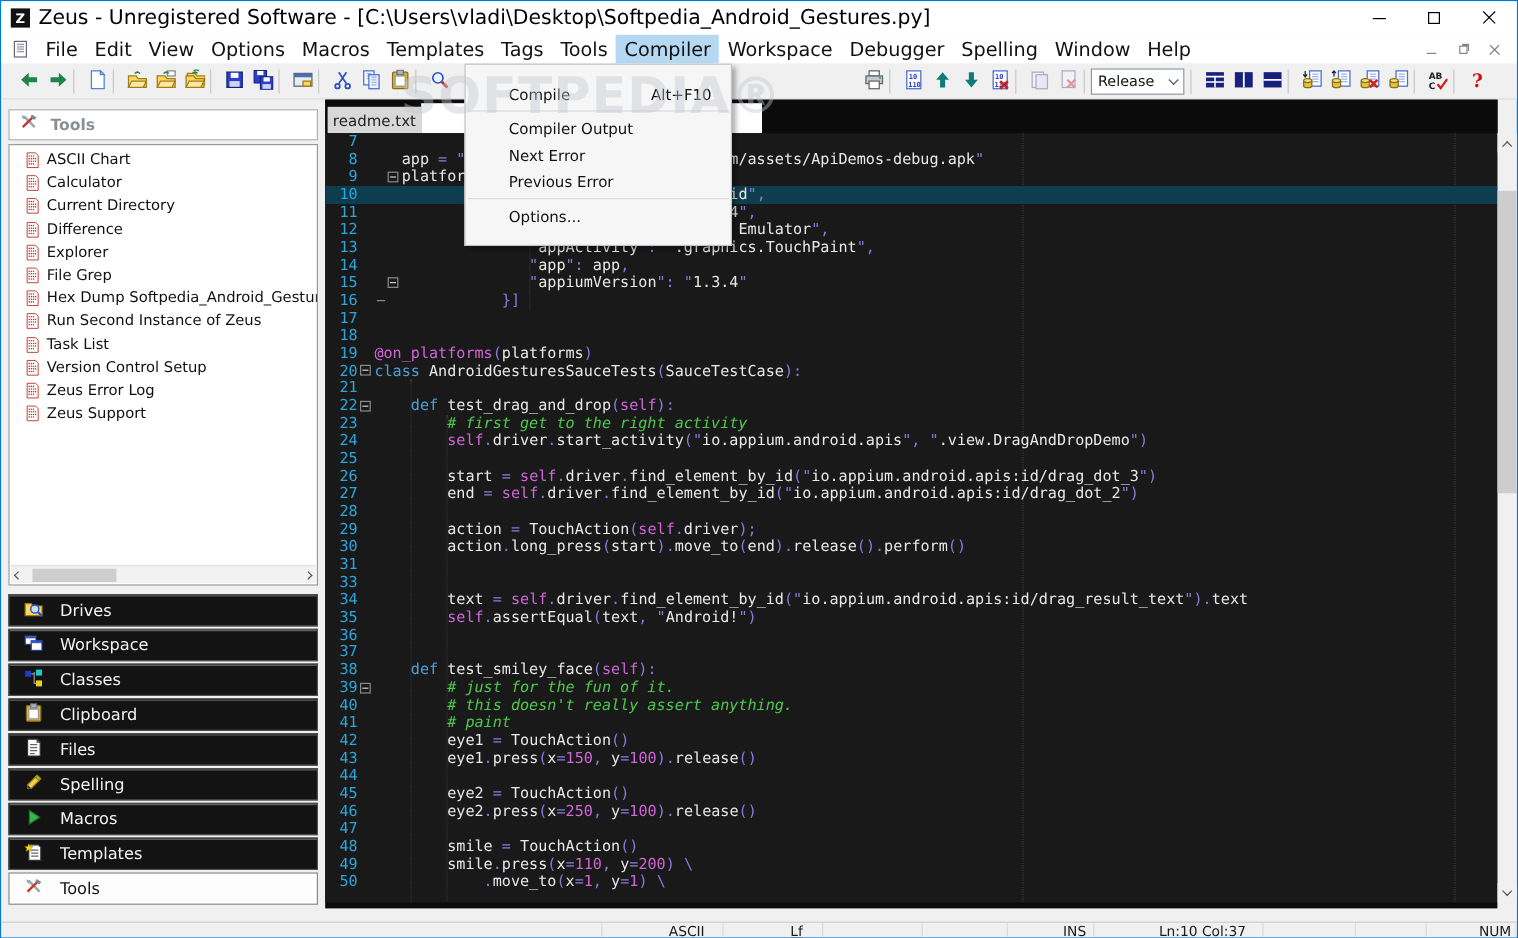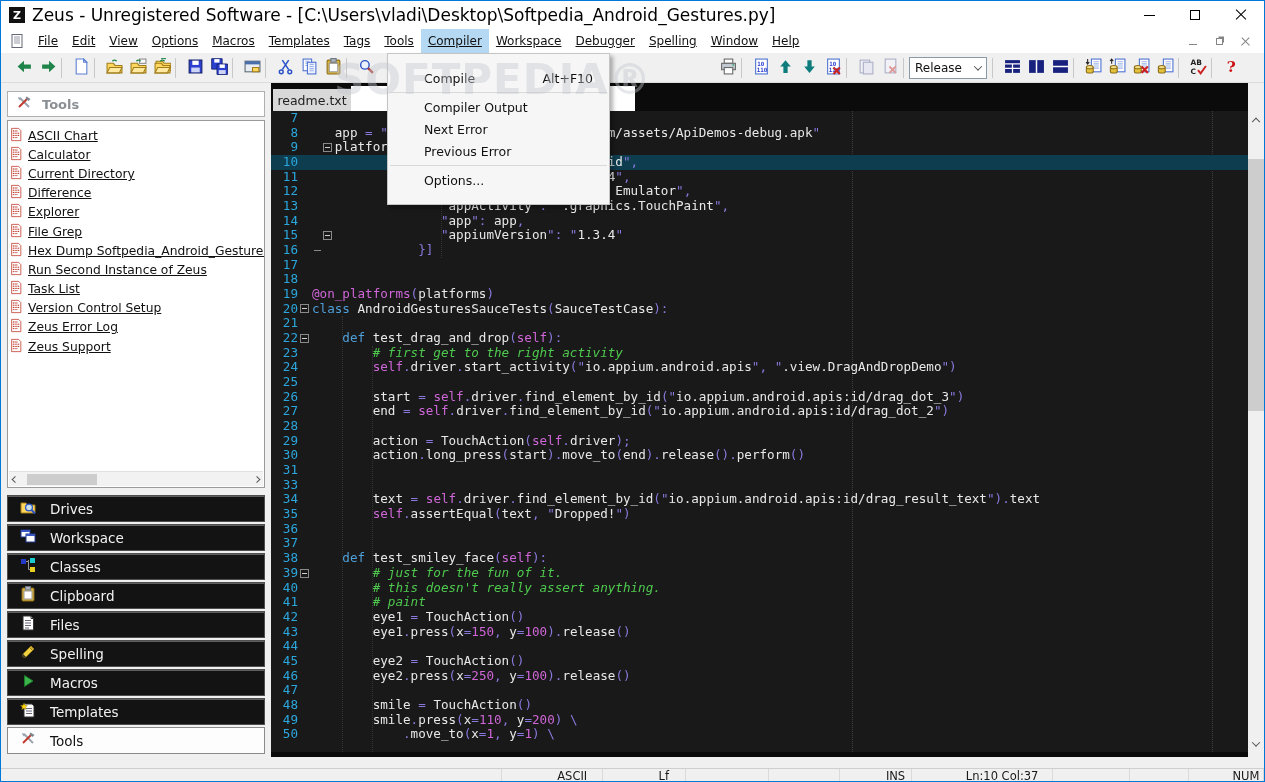--- a/index.html
+++ b/index.html
@@ -14,21 +14,21 @@
   #title-controls{margin-left:auto;display:flex;height:100%;}
   .wbtn{width:46px;height:28px;display:flex;align-items:center;justify-content:center;}
   .g-min{width:11px;height:1px;background:#000;}
   .g-max{width:10px;height:10px;border:1px solid #000;}
   .g-close{position:relative;width:12px;height:12px;}
   .g-close:before,.g-close:after{content:"";position:absolute;left:-1px;top:5px;width:14px;height:1px;background:#000;}
   .g-close:before{transform:rotate(45deg);} .g-close:after{transform:rotate(-45deg);}
   
   #menubar{position:absolute;left:0;top:28px;width:100%;height:24px;background:#fff;display:flex;align-items:stretch;}
   #mdi-doc-icon{width:16px;height:16px;margin:4px 6px 0 8px;}
-  .menu-item{padding:0 7px;font-size:12px;color:#111;display:flex;align-items:center;text-decoration:underline;}
+  .menu-item{padding:0 7px;font-size:16px;color:#111;display:flex;align-items:center;}
   .menu-item.active{background:#b5d9f2;}
   #mdi-controls{margin-left:auto;display:flex;align-items:center;padding-right:10px;gap:8px;}
   .mdibtn{width:18px;height:16px;display:flex;align-items:center;justify-content:center;opacity:.65;}
   .m-min{width:8px;height:1px;background:#444;margin-top:6px;}
   .m-rest{width:7px;height:7px;border:1px solid #444;box-shadow:2px -2px 0 -0.5px #444;}
   .m-close{position:relative;width:9px;height:9px;}
   .m-close:before,.m-close:after{content:"";position:absolute;left:-1px;top:4px;width:11px;height:1.4px;background:#444;}
   .m-close:before{transform:rotate(45deg);} .m-close:after{transform:rotate(-45deg);}
   
   #toolbar{position:absolute;left:0;top:52px;width:100%;height:30px;background:#f0f0f0;border-bottom:1px solid #dcdcdc;}
@@ -48,21 +48,21 @@
   #watermark{position:absolute;left:333px;top:54px;z-index:70;font-size:42px;font-weight:bold;letter-spacing:1px;
              color:rgba(195,198,204,0.42);pointer-events:none;white-space:nowrap;}
   
   #sidebar{position:absolute;left:0;top:82px;width:270px;height:685px;background:#f0f0f0;}
   #tools-header{position:absolute;left:6px;top:8px;width:258px;height:26px;background:#fff;border:1px solid #b0b0b0;
                 display:flex;align-items:center;}
   #tools-header svg{width:16px;height:16px;margin:0 10px 0 8px;}
   #tools-header span{color:#8a8f94;font-size:13px;font-weight:bold;}
   #tool-list{position:absolute;left:6px;top:37px;width:258px;height:368px;background:#fff;border:1px solid #9a9a9a;
              padding-top:5px;overflow:hidden;}
-  .tl-item{display:flex;align-items:center;height:19.2px;padding-left:1px;font-size:12.3px;color:#111;white-space:nowrap;text-decoration:underline;}
+  .tl-item{display:flex;align-items:flex-start;height:19.2px;padding-left:12px;font-size:12.3px;color:#111;white-space:nowrap;}
   .tl-item svg{width:14px;height:15px;margin-right:5px;flex:none;}
   #list-hscroll{position:absolute;left:1px;right:1px;bottom:1px;height:15px;background:#f2f2f2;border-top:1px solid #e0e0e0;}
   .sb-arrow{position:absolute;top:0;width:15px;height:15px;display:flex;align-items:center;justify-content:center;}
   #list-hscroll .thumb{position:absolute;left:18px;top:2px;width:70px;height:11px;background:#cdcdcd;}
   .chev.left{transform:rotate(-45deg) translate(-1px,-1px);width:5px;height:5px;}
   .chev.right{transform:rotate(135deg) translate(-1px,-1px);width:5px;height:5px;}
   #panels{position:absolute;left:6px;top:412px;width:258px;}
   .panel{height:27px;margin-bottom:2px;background:#131313;border:1px solid #4e4e4e;box-shadow:inset 0 1px 0 #5f5f5f;
          display:flex;align-items:center;color:#f2f2f2;font-size:13.5px;}
   .panel svg{width:16px;height:16px;margin:0 14px 0 12px;flex:none;}
@@ -801,21 +801,21 @@
           <div class="cl"><span class="ln">24</span><span class="ct"><span>        </span><span class="pink">self</span><span class="pun">.</span><span>driver</span><span class="pun">.</span><span>start_activity</span><span class="pun">(</span><span class="pun">"</span><span>io.appium.android.apis</span><span class="pun">"</span><span class="pun">,</span><span> </span><span class="pun">"</span><span>.view.DragAndDropDemo</span><span class="pun">"</span><span class="pun">)</span></span></div>
           <div class="cl"><span class="ln">25</span><span class="ct"></span></div>
           <div class="cl"><span class="ln">26</span><span class="ct"><span>        </span><span>start</span><span> </span><span class="pun">=</span><span> </span><span class="pink">self</span><span class="pun">.</span><span>driver</span><span class="pun">.</span><span>find_element_by_id</span><span class="pun">(</span><span class="pun">"</span><span>io.appium.android.apis:id/drag_dot_3</span><span class="pun">"</span><span class="pun">)</span></span></div>
           <div class="cl"><span class="ln">27</span><span class="ct"><span>        </span><span>end</span><span> </span><span class="pun">=</span><span> </span><span class="pink">self</span><span class="pun">.</span><span>driver</span><span class="pun">.</span><span>find_element_by_id</span><span class="pun">(</span><span class="pun">"</span><span>io.appium.android.apis:id/drag_dot_2</span><span class="pun">"</span><span class="pun">)</span></span></div>
           <div class="cl"><span class="ln">28</span><span class="ct"></span></div>
           <div class="cl"><span class="ln">29</span><span class="ct"><span>        </span><span>action</span><span> </span><span class="pun">=</span><span> </span><span>TouchAction</span><span class="pun">(</span><span class="pink">self</span><span class="pun">.</span><span>driver</span><span class="pun">)</span><span class="pun">;</span></span></div>
           <div class="cl"><span class="ln">30</span><span class="ct"><span>        </span><span>action</span><span class="pun">.</span><span>long_press</span><span class="pun">(</span><span>start</span><span class="pun">)</span><span class="pun">.</span><span>move_to</span><span class="pun">(</span><span>end</span><span class="pun">)</span><span class="pun">.</span><span>release</span><span class="pun">(</span><span class="pun">)</span><span class="pun">.</span><span>perform</span><span class="pun">(</span><span class="pun">)</span></span></div>
           <div class="cl"><span class="ln">31</span><span class="ct"></span></div>
           <div class="cl"><span class="ln">33</span><span class="ct"></span></div>
           <div class="cl"><span class="ln">34</span><span class="ct"><span>        </span><span>text</span><span> </span><span class="pun">=</span><span> </span><span class="pink">self</span><span class="pun">.</span><span>driver</span><span class="pun">.</span><span>find_element_by_id</span><span class="pun">(</span><span class="pun">"</span><span>io.appium.android.apis:id/drag_result_text</span><span class="pun">"</span><span class="pun">)</span><span class="pun">.</span><span>text</span></span></div>
-          <div class="cl"><span class="ln">35</span><span class="ct"><span>        </span><span class="pink">self</span><span class="pun">.</span><span>assertEqual</span><span class="pun">(</span><span>text</span><span class="pun">,</span><span> </span><span class="pun">"</span><span>Dropped!</span><span class="pun">"</span><span class="pun">)</span></span></div>
+          <div class="cl"><span class="ln">35</span><span class="ct"><span>        </span><span class="pink">self</span><span class="pun">.</span><span>assertEqual</span><span class="pun">(</span><span>text</span><span class="pun">,</span><span> </span><span class="pun">"</span><span>Android!</span><span class="pun">"</span><span class="pun">)</span></span></div>
           <div class="cl"><span class="ln">36</span><span class="ct"></span></div>
           <div class="cl"><span class="ln">37</span><span class="ct"></span></div>
           <div class="cl"><span class="ln">38</span><span class="ct"><span>    </span><span class="kw">def</span><span> </span><span>test_smiley_face</span><span class="pun">(</span><span class="pink">self</span><span class="pun">)</span><span class="pun">:</span></span></div>
           <div class="cl"><span class="ln">39</span><span class="ct"><span>        </span><span class="com"># just for the fun of it.</span></span></div>
           <div class="cl"><span class="ln">40</span><span class="ct"><span>        </span><span class="com"># this doesn't really assert anything.</span></span></div>
           <div class="cl"><span class="ln">41</span><span class="ct"><span>        </span><span class="com"># paint</span></span></div>
           <div class="cl"><span class="ln">42</span><span class="ct"><span>        </span><span>eye1</span><span> </span><span class="pun">=</span><span> </span><span>TouchAction</span><span class="pun">(</span><span class="pun">)</span></span></div>
           <div class="cl"><span class="ln">43</span><span class="ct"><span>        </span><span>eye1</span><span class="pun">.</span><span>press</span><span class="pun">(</span><span>x</span><span class="pun">=</span><span class="pink">150</span><span class="pun">,</span><span> </span><span>y</span><span class="pun">=</span><span class="pink">100</span><span class="pun">)</span><span class="pun">.</span><span>release</span><span class="pun">(</span><span class="pun">)</span></span></div>
           <div class="cl"><span class="ln">44</span><span class="ct"></span></div>
           <div class="cl"><span class="ln">45</span><span class="ct"><span>        </span><span>eye2</span><span> </span><span class="pun">=</span><span> </span><span>TouchAction</span><span class="pun">(</span><span class="pun">)</span></span></div>

